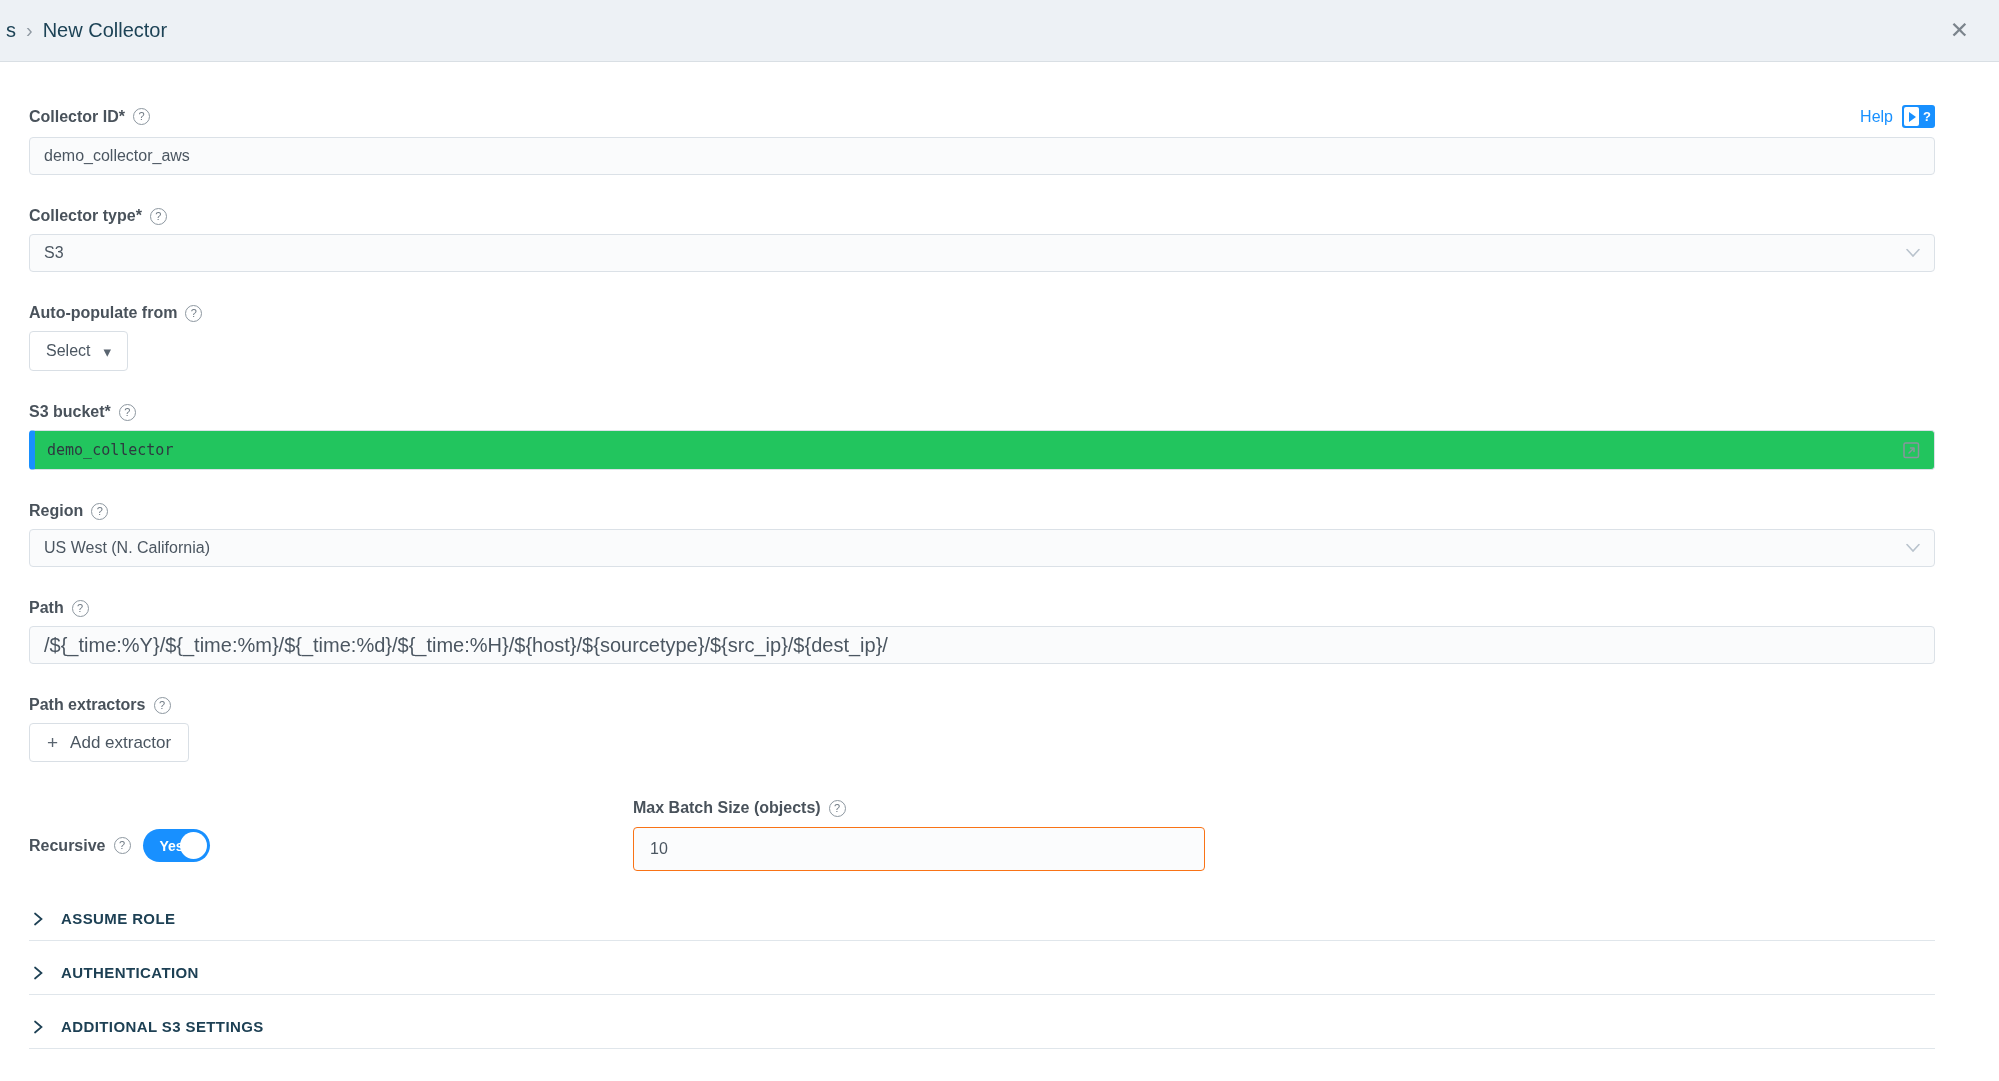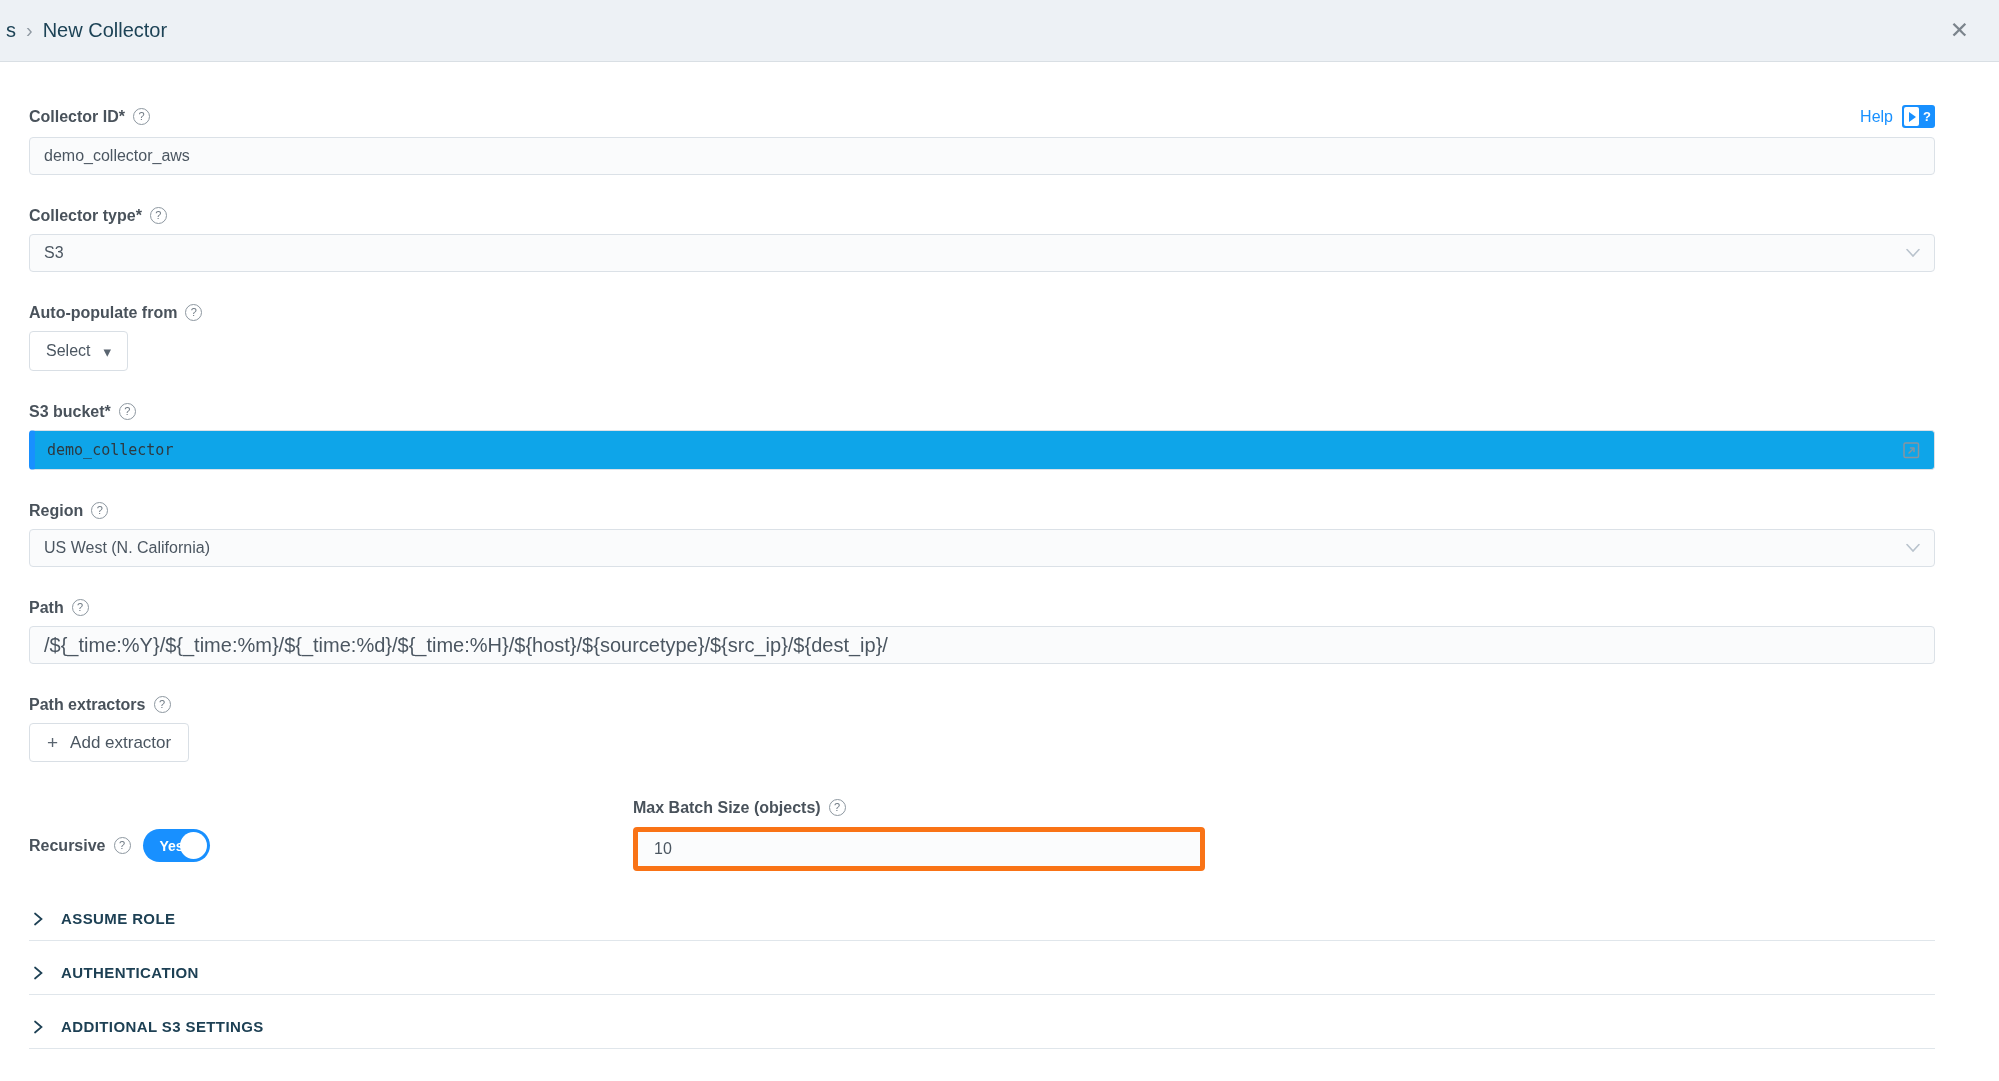--- a/index.html
+++ b/index.html
@@ -23,21 +23,21 @@
     color:#7b848c; font-size:23px; line-height:1; cursor:pointer;
     font-weight:300; padding:4px; background:none; border:none;
     font-family:"Liberation Sans", sans-serif;
   }
 
   
   .content { padding:43px 64px 0 29px; }
 
   .label {
     font-size:16px; font-weight:bold; color:#49525b;
-    display:inline-flex; align-items:flex-start; gap:8px;
+    display:inline-flex; align-items:center; gap:8px;
   }
   .qicon {
     width:17px; height:17px; border:1px solid #8d97a0; border-radius:50%;
     display:inline-flex; align-items:center; justify-content:center;
     font-size:11px; line-height:1; color:#6f7a84; font-weight:normal; cursor:pointer;
     flex:none;
   }
 
   .row-top { display:flex; justify-content:space-between; align-items:center; margin-bottom:9px; }
   .help-link {
@@ -67,41 +67,41 @@
   .select-btn {
     display:inline-flex; align-items:center; gap:13px; height:40px; padding:0 16px;
     background:#ffffff; border:1px solid #d9dfe5; border-radius:4px;
     font-size:16px; color:#4b5661; cursor:pointer; font-family:"Liberation Sans", sans-serif;
   }
   .caret { color:#5a6570; font-size:15px; line-height:1; }
 
   .mono-wrap { position:relative; }
   .mono-input {
     width:100%; height:40px; border:1px solid #dbe1e7; border-left:6px solid #1890ff;
-    border-radius:4px; background:#0ea5e9; padding:0 44px 0 12px;
+    border-radius:4px; background:#22c55e; padding:0 44px 0 12px;
     font-family:"DejaVu Sans Mono", monospace; font-size:15px; color:#2e3940; outline:none;
   }
   .expand-btn {
     position:absolute; right:11px; top:50%; transform:translateY(-50%);
     background:none; border:none; padding:2px; cursor:pointer; line-height:0;
   }
 
   .add-btn {
     display:inline-flex; align-items:center; gap:12px; height:39px; padding:0 17px;
     background:#ffffff; border:1px solid #d9dfe5; border-radius:4px;
     font-size:17px; color:#4b5661; cursor:pointer; font-family:"Liberation Sans", sans-serif;
   }
   .plus { color:#5a6570; font-size:19px; line-height:1; font-weight:normal; }
 
   .two-col { display:flex; align-items:flex-end; margin-top:37px; }
   .recursive-group { width:604px; display:flex; align-items:center; gap:9px; padding-bottom:9px;margin-top:7px; }
   .batch-col { width:572px; }
   .batch-col .label { margin-bottom:10px; }
   .batch-input {
-    width:100%; height:44px; border:5px solid #f97316; border-radius:4px;
+    width:100%; height:44px; border:1px solid #f97316; border-radius:4px;
     background:#fbfcfd; padding:0 16px; font-size:16px; color:#4b5661;
     font-family:"Liberation Sans", sans-serif; outline:none;
   }
 
   .toggle {
     width:67px; height:33px; border-radius:17px; background:#1890ff;
     position:relative; display:flex; align-items:center; cursor:pointer; border:none;
     margin-left:3px;
   }
   .toggle-text { color:#ffffff; font-size:14px; font-weight:bold; margin-left:11px; font-family:"Liberation Sans", sans-serif; }

